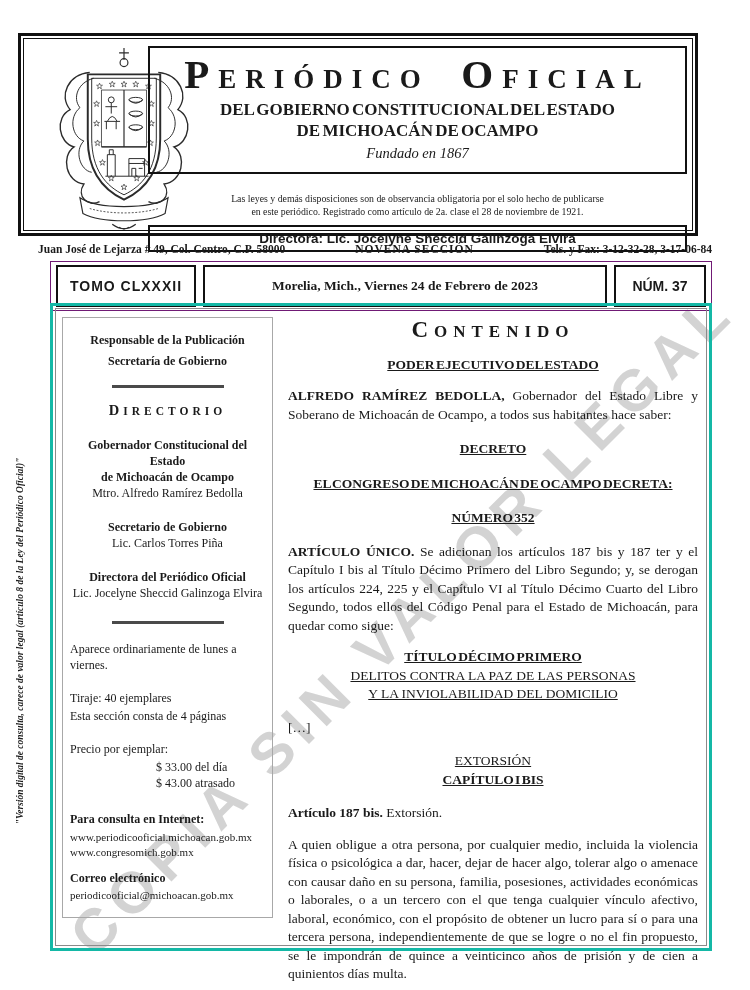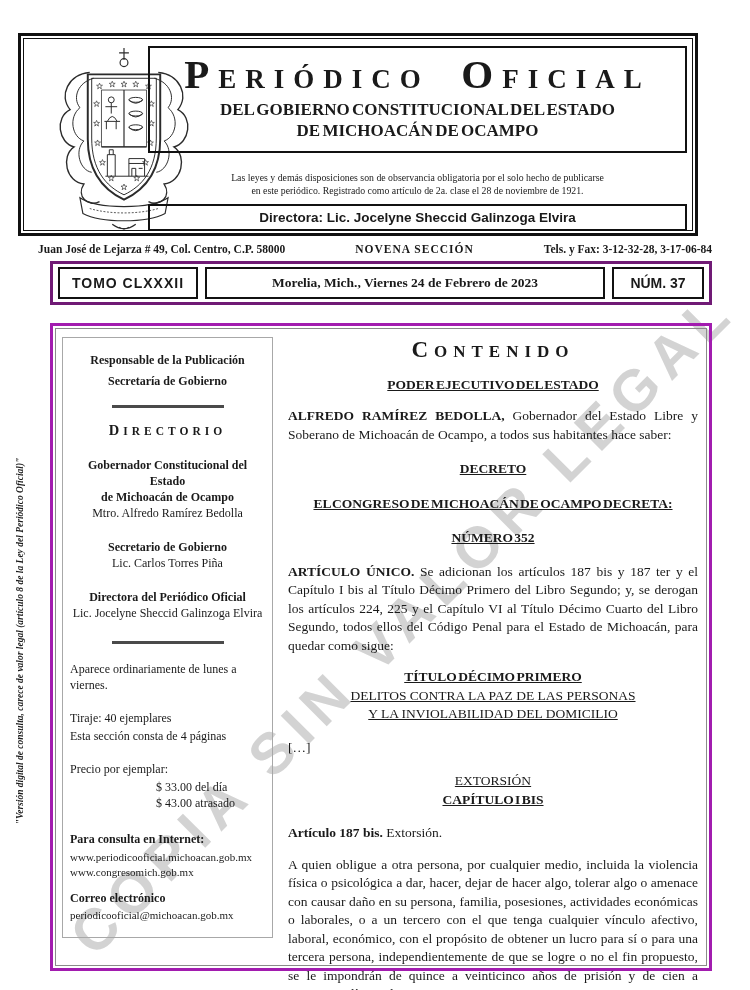--- a/index.html
+++ b/index.html
@@ -26,30 +26,30 @@
   .founded{font-style:italic;font-size:14.5px;margin-top:4px;}
   .notice{margin-top:18px;font-size:9.8px;line-height:13px;}
   .director-box{border:2px solid #111;margin-top:7px;padding:4px 16px;
                 font-family:"Liberation Sans",sans-serif;font-weight:bold;font-size:13.5px;}
   
   .info-row{position:absolute;left:38px;top:243px;width:674px;display:flex;
             justify-content:space-between;align-items:baseline;font-weight:bold;
             font-size:11.5px;z-index:2;}
   .info-row .mid{letter-spacing:1px;}
   
-  .tome-bar{position:absolute;left:50px;top:261px;width:662px;height:44px;border:3px solid #701a75;
+  .tome-bar{position:absolute;left:50px;top:261px;width:662px;height:50px;border:1px solid #701a75;
             box-sizing:border-box;display:flex;gap:7px;padding:3px 5px;z-index:2;}
   .tome-cell{border:2px solid #111;display:flex;align-items:center;justify-content:center;
              box-sizing:border-box;}
   .tome-cell.left{width:140px;font-family:"Liberation Sans",sans-serif;font-weight:bold;
                   font-size:14px;letter-spacing:1px;}
   .tome-cell.mid{flex:1;font-weight:bold;font-size:13.5px;}
   .tome-cell.right{width:92px;font-family:"Liberation Sans",sans-serif;font-weight:bold;font-size:14px;}
   
-  .main-box{position:absolute;left:50px;top:323px;width:662px;height:648px;border:3px solid #a21caf;
+  .main-box{position:absolute;left:50px;top:303px;width:662px;height:648px;border:3px solid #14b8a6;
             box-sizing:border-box;z-index:2;}
   .main-inner{position:absolute;inset:2px;border:1px solid #8a8a8a;}
   
   .sidebar{position:absolute;left:6px;top:8px;width:211px;height:601px;border:1px solid #a8a8a8;
            box-sizing:border-box;padding:14px 7px 8px 7px;font-size:12px;line-height:16px;}
   .sb-center{text-align:center;}
   .sb-bold{font-weight:bold;}
   .sb-rule{width:112px;height:3px;background:#4a4a4a;margin:16px auto 14px auto;}
   .sb-heading{text-align:center;font-weight:bold;letter-spacing:4px;font-size:11.5px;margin-top:6px;}
   .sb-heading .big{font-size:14.5px;}
@@ -134,20 +134,21 @@
         <path class="ln" stroke-width="0.8" stroke-dasharray="2,1.6" d="M40,167 C60,173 90,173 110,167"></path>
 
         <path class="ln" stroke-width="1.2" d="M63,183 q12,9 24,0 M70,186 q5,4 10,0"></path>
       </svg>
 
       <div class="mast-col">
         <div class="title-box">
           <div class="gazette-title"><span class="big">P</span><span>ERIÓDICO</span><span>&nbsp;&nbsp;</span><span class="big">O</span><span>FICIAL</span></div>
           <div class="subtitle">DEL GOBIERNO CONSTITUCIONAL DEL ESTADO</div>
           <div class="subtitle">DE MICHOACÁN DE OCAMPO</div>
+          <div class="founded">Fundado en 1867</div>
         </div>
         <div class="notice">
           <div>Las leyes y demás disposiciones son de observancia obligatoria por el solo hecho de publicarse</div>
           <div>en este periódico. Registrado como artículo de 2a. clase el 28 de noviembre de 1921.</div>
         </div>
         <div class="director-box">Directora: Lic. Jocelyne Sheccid Galinzoga Elvira</div>
       </div>
     </div>
   </div>
 

